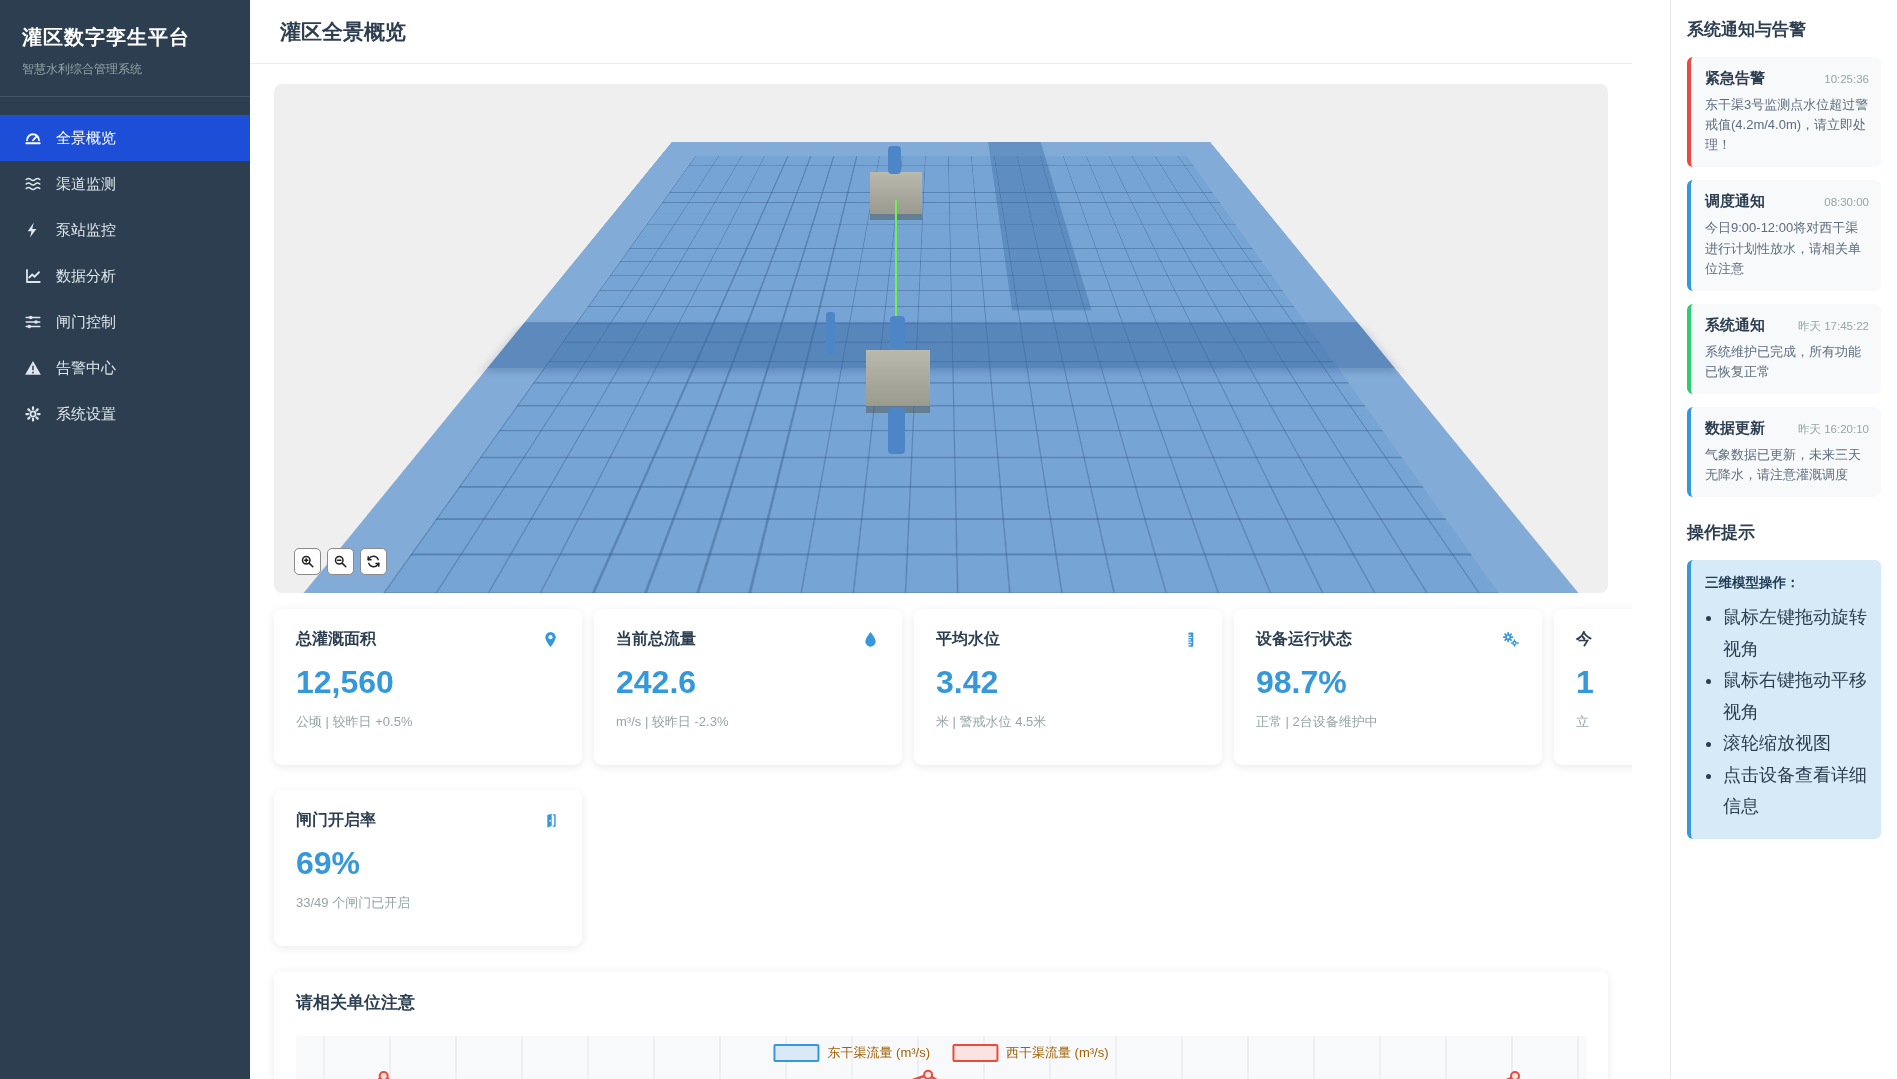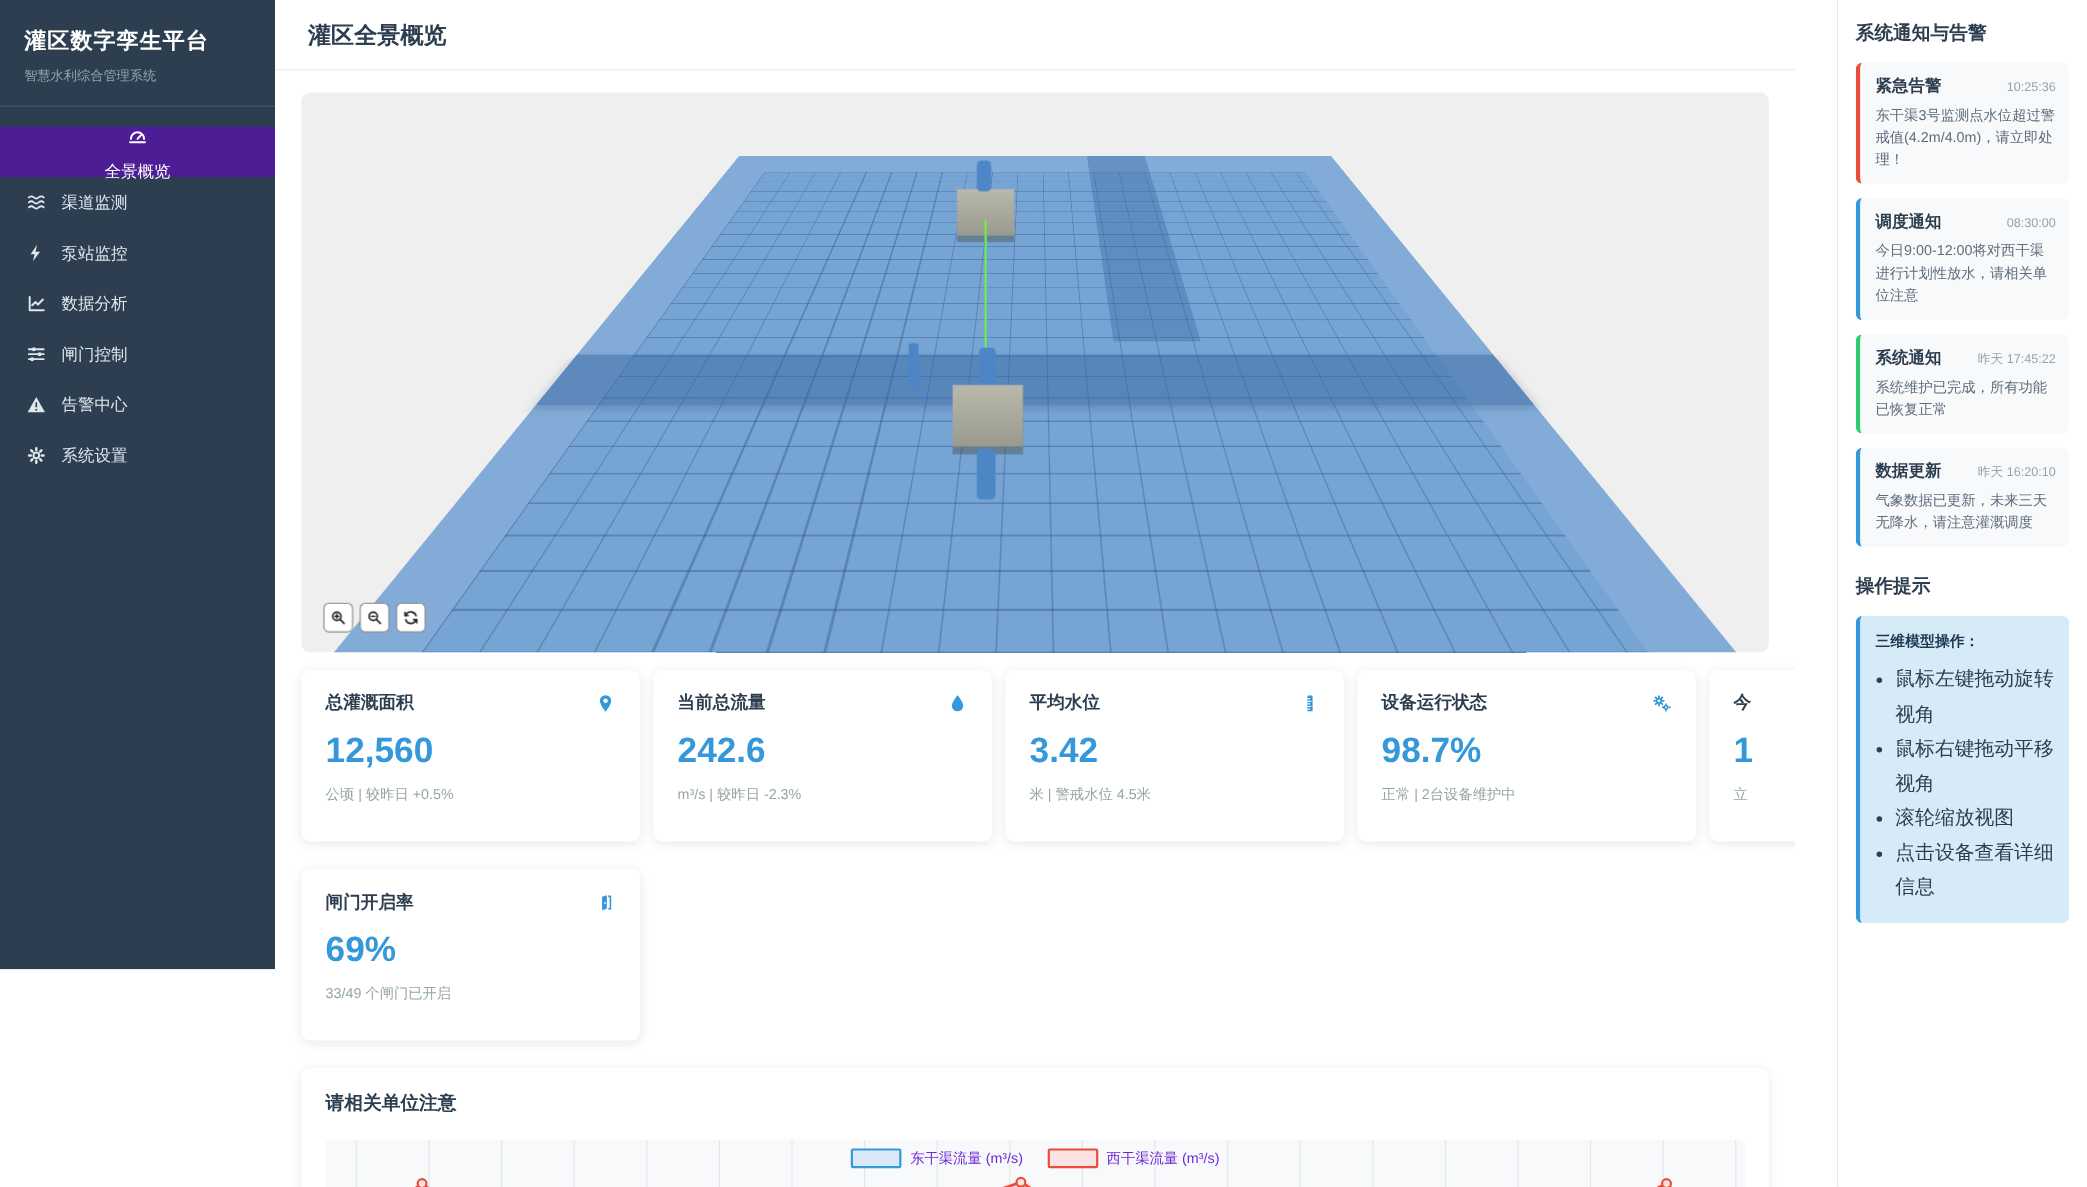--- a/index.html
+++ b/index.html
@@ -1,29 +1,29 @@
 <!DOCTYPE html>
 <html><head>
 <meta charset="utf-8">
 <style>
   * { margin:0; padding:0; box-sizing:border-box; }
   html,body { width:1897px; height:1079px; overflow:hidden; background:#fff;
     font-family:"Liberation Sans","DejaVu Sans",sans-serif; }
 
   
-  .sidebar { position:absolute; left:0; top:0; width:250px; height:881px;
+  .sidebar { position:absolute; left:0; top:0; width:250px; height:1079px;
     background:#2c3e50; color:#fff; }
   .sb-head { padding:24px 22px 18px 22px; border-bottom:1px solid rgba(255,255,255,.12); }
   .sb-title { font-size:20px; font-weight:bold; letter-spacing:1px; }
   .sb-sub { font-size:12px; color:#95a5a6; margin-top:10px; }
   .sb-nav { margin-top:18px; }
   .nav-item { display:flex; align-items:center; gap:14px; height:46px;
     padding:0 24px; font-size:15px; color:#dfe6ec; cursor:pointer; }
   .nav-item svg { width:18px; height:18px; flex:none; }
-  .nav-item.active { background:#4c1d95; color:#fff;flex-direction:column; }
+  .nav-item.active { background:#1d4ed8; color:#fff; }
 
   
   .main { position:absolute; left:250px; top:0; width:1382px; height:1079px;
     background:#fff; overflow:hidden; }
   .topbar { height:64px; display:flex; align-items:center; padding:16px 30px;
     border-bottom:1px solid #ececec; background:#fff; }
   .topbar h1 { font-size:21px; color:#2c3e50; font-weight:bold; }
   .content { padding:20px 24px; }
 
   
@@ -70,21 +70,21 @@
   .row2 { margin-top:25px; }
 
   
   .chart-card { margin-top:25px; background:#fff; border-radius:8px;
     box-shadow:0 2px 10px rgba(0,0,0,.09); padding:20px 22px 24px 22px; }
   .chart-title { font-size:17px; font-weight:bold; color:#2c3e50; }
   .plot { position:relative; margin-top:22px; height:300px; background:#f8f9fa;
     border-radius:4px; overflow:hidden; }
   .legend { position:absolute; top:8px; left:50%; transform:translateX(-50%);
     display:flex; gap:22px; align-items:center; z-index:2; }
-  .lg-item { display:flex; align-items:center; gap:8px; font-size:13px; color:#6d28d9; }
+  .lg-item { display:flex; align-items:center; gap:8px; font-size:13px; color:#a16207; }
   .lg-box { width:46px; height:18px; border-radius:2px; }
   .lg-east { background:#dbe9f7; border:2px solid #3498db; }
   .lg-west { background:#fbe3e1; border:2px solid #e74c3c; }
   .ytick { position:absolute; left:12px; top:42px; font-size:12px; color:#666; }
   .plot svg { position:absolute; inset:0; }
 
   
   .rpanel { position:absolute; right:0; top:0; width:227px; height:1079px;
     background:#fff; border-left:1px solid #e8e8e8; padding:18px 16px; overflow:hidden; }
   .rp-header { font-size:17px; font-weight:bold; color:#2c3e50; margin-bottom:16px; }

